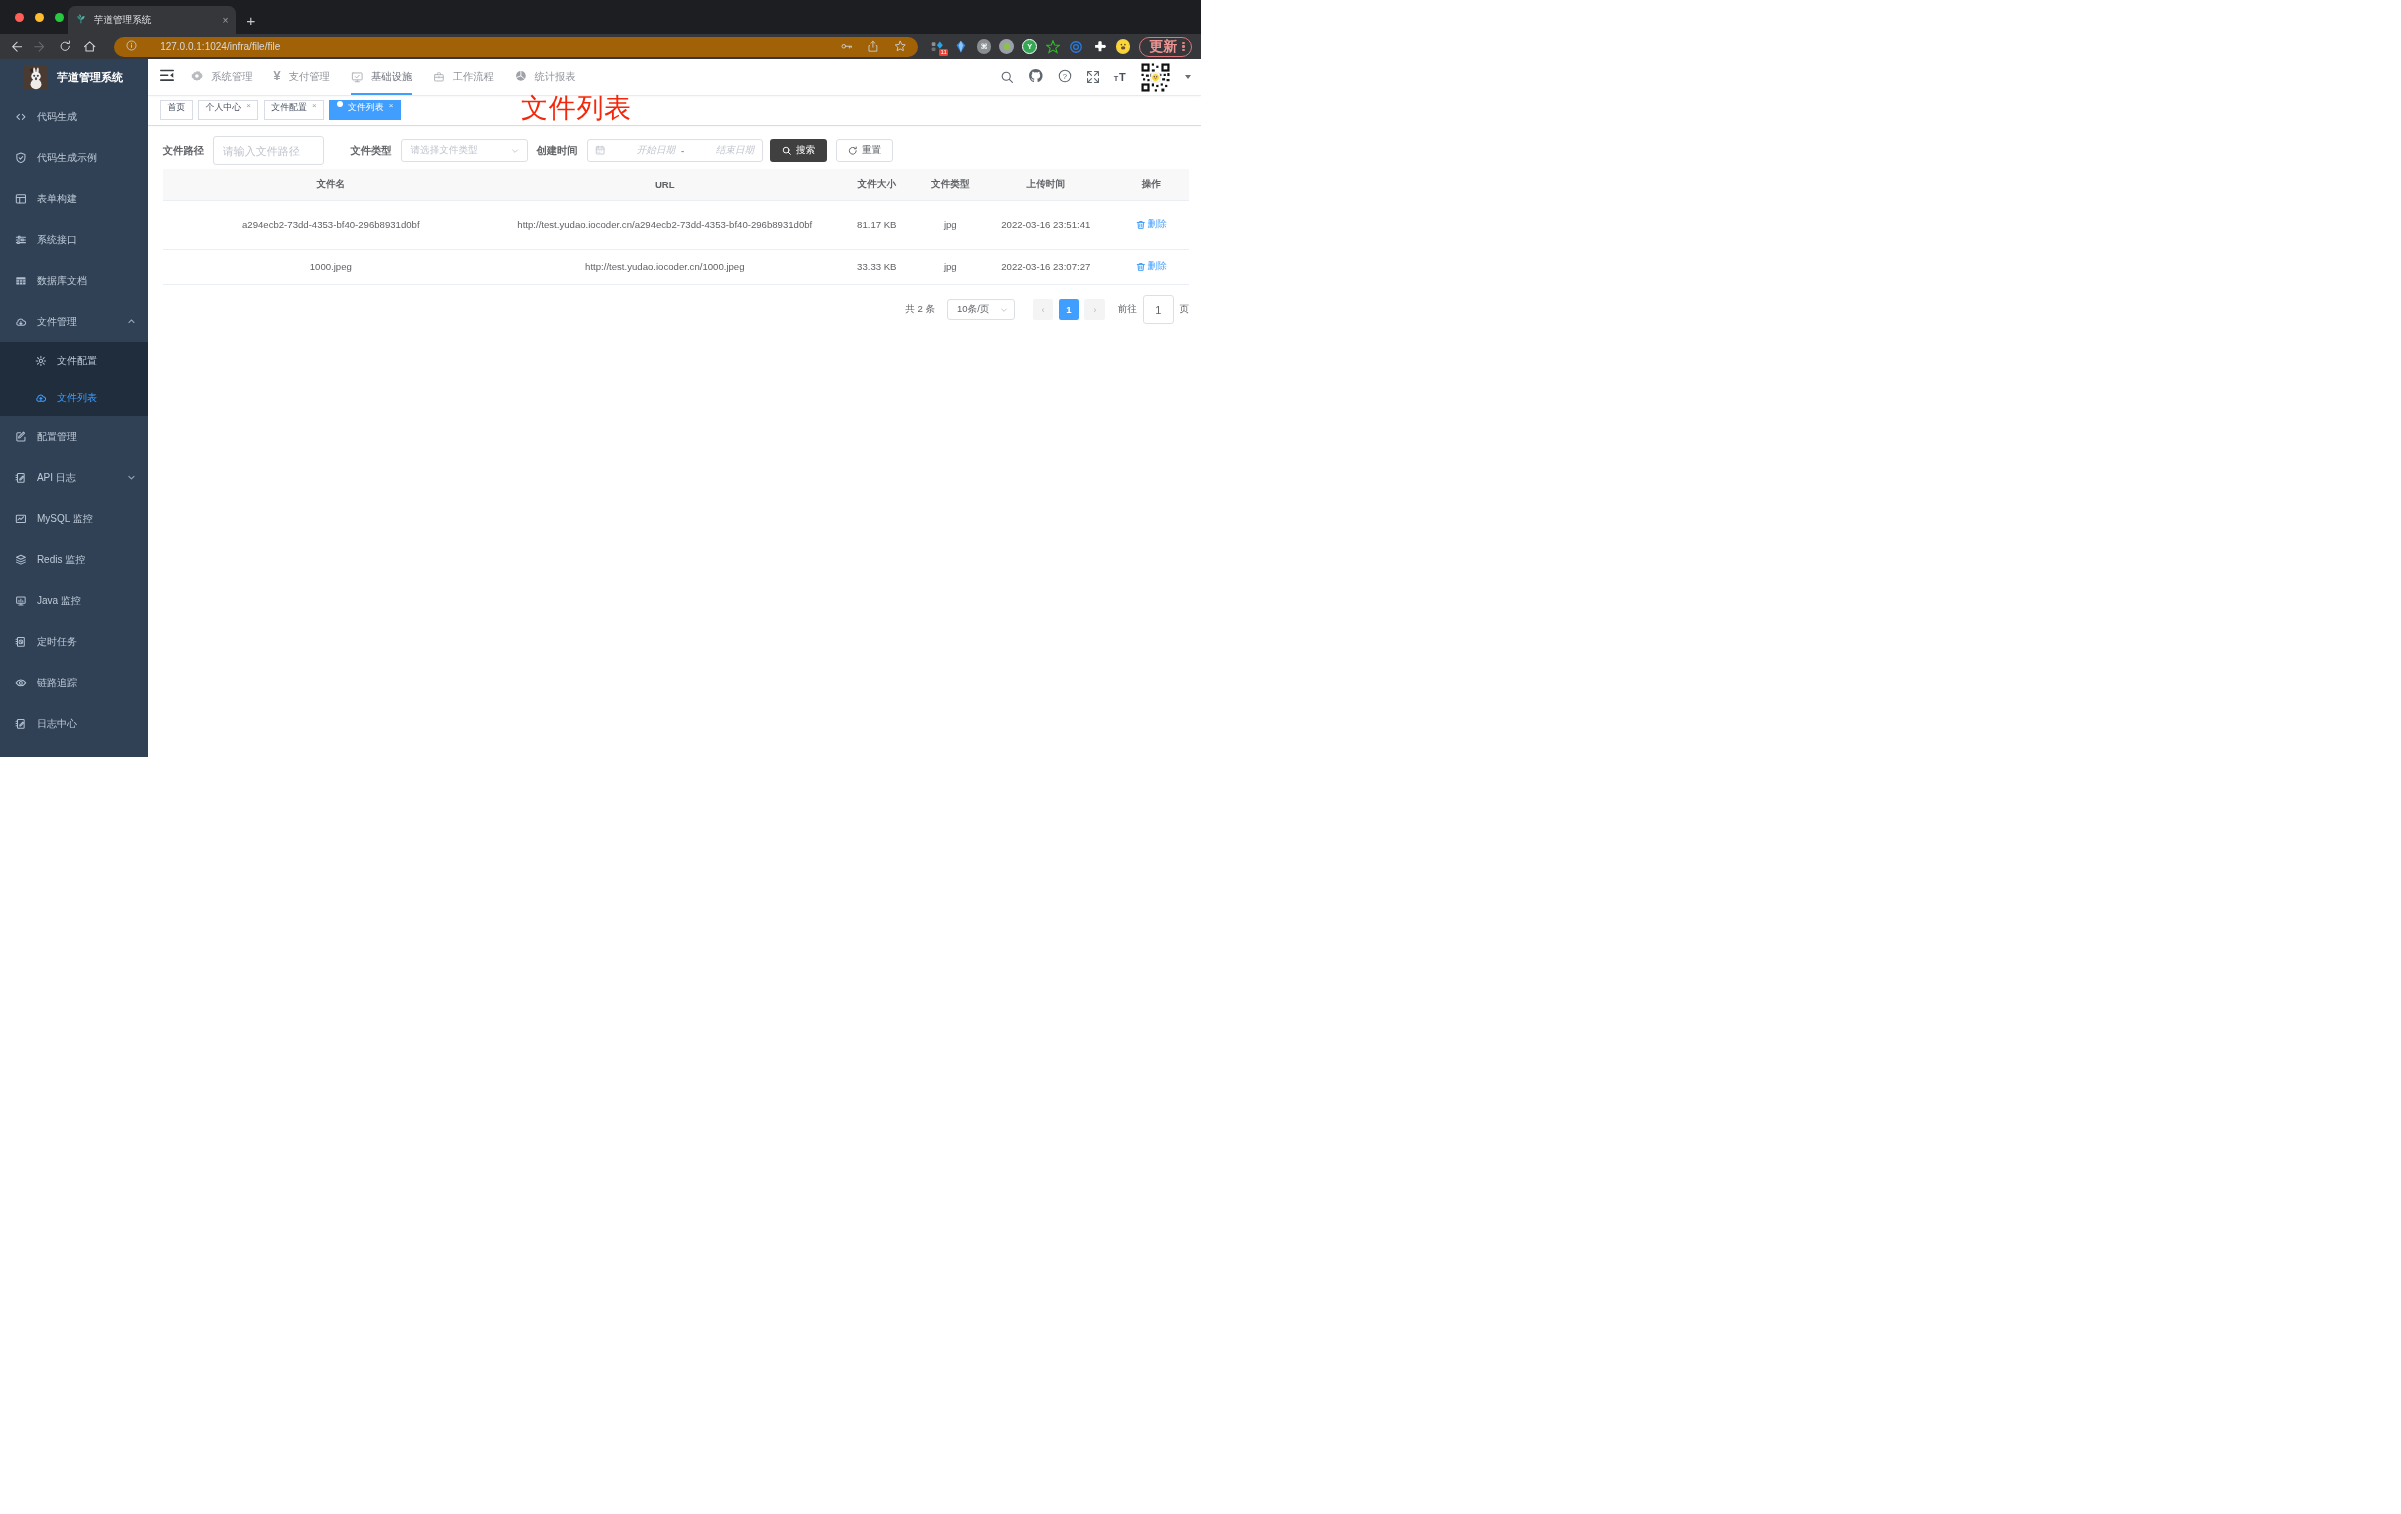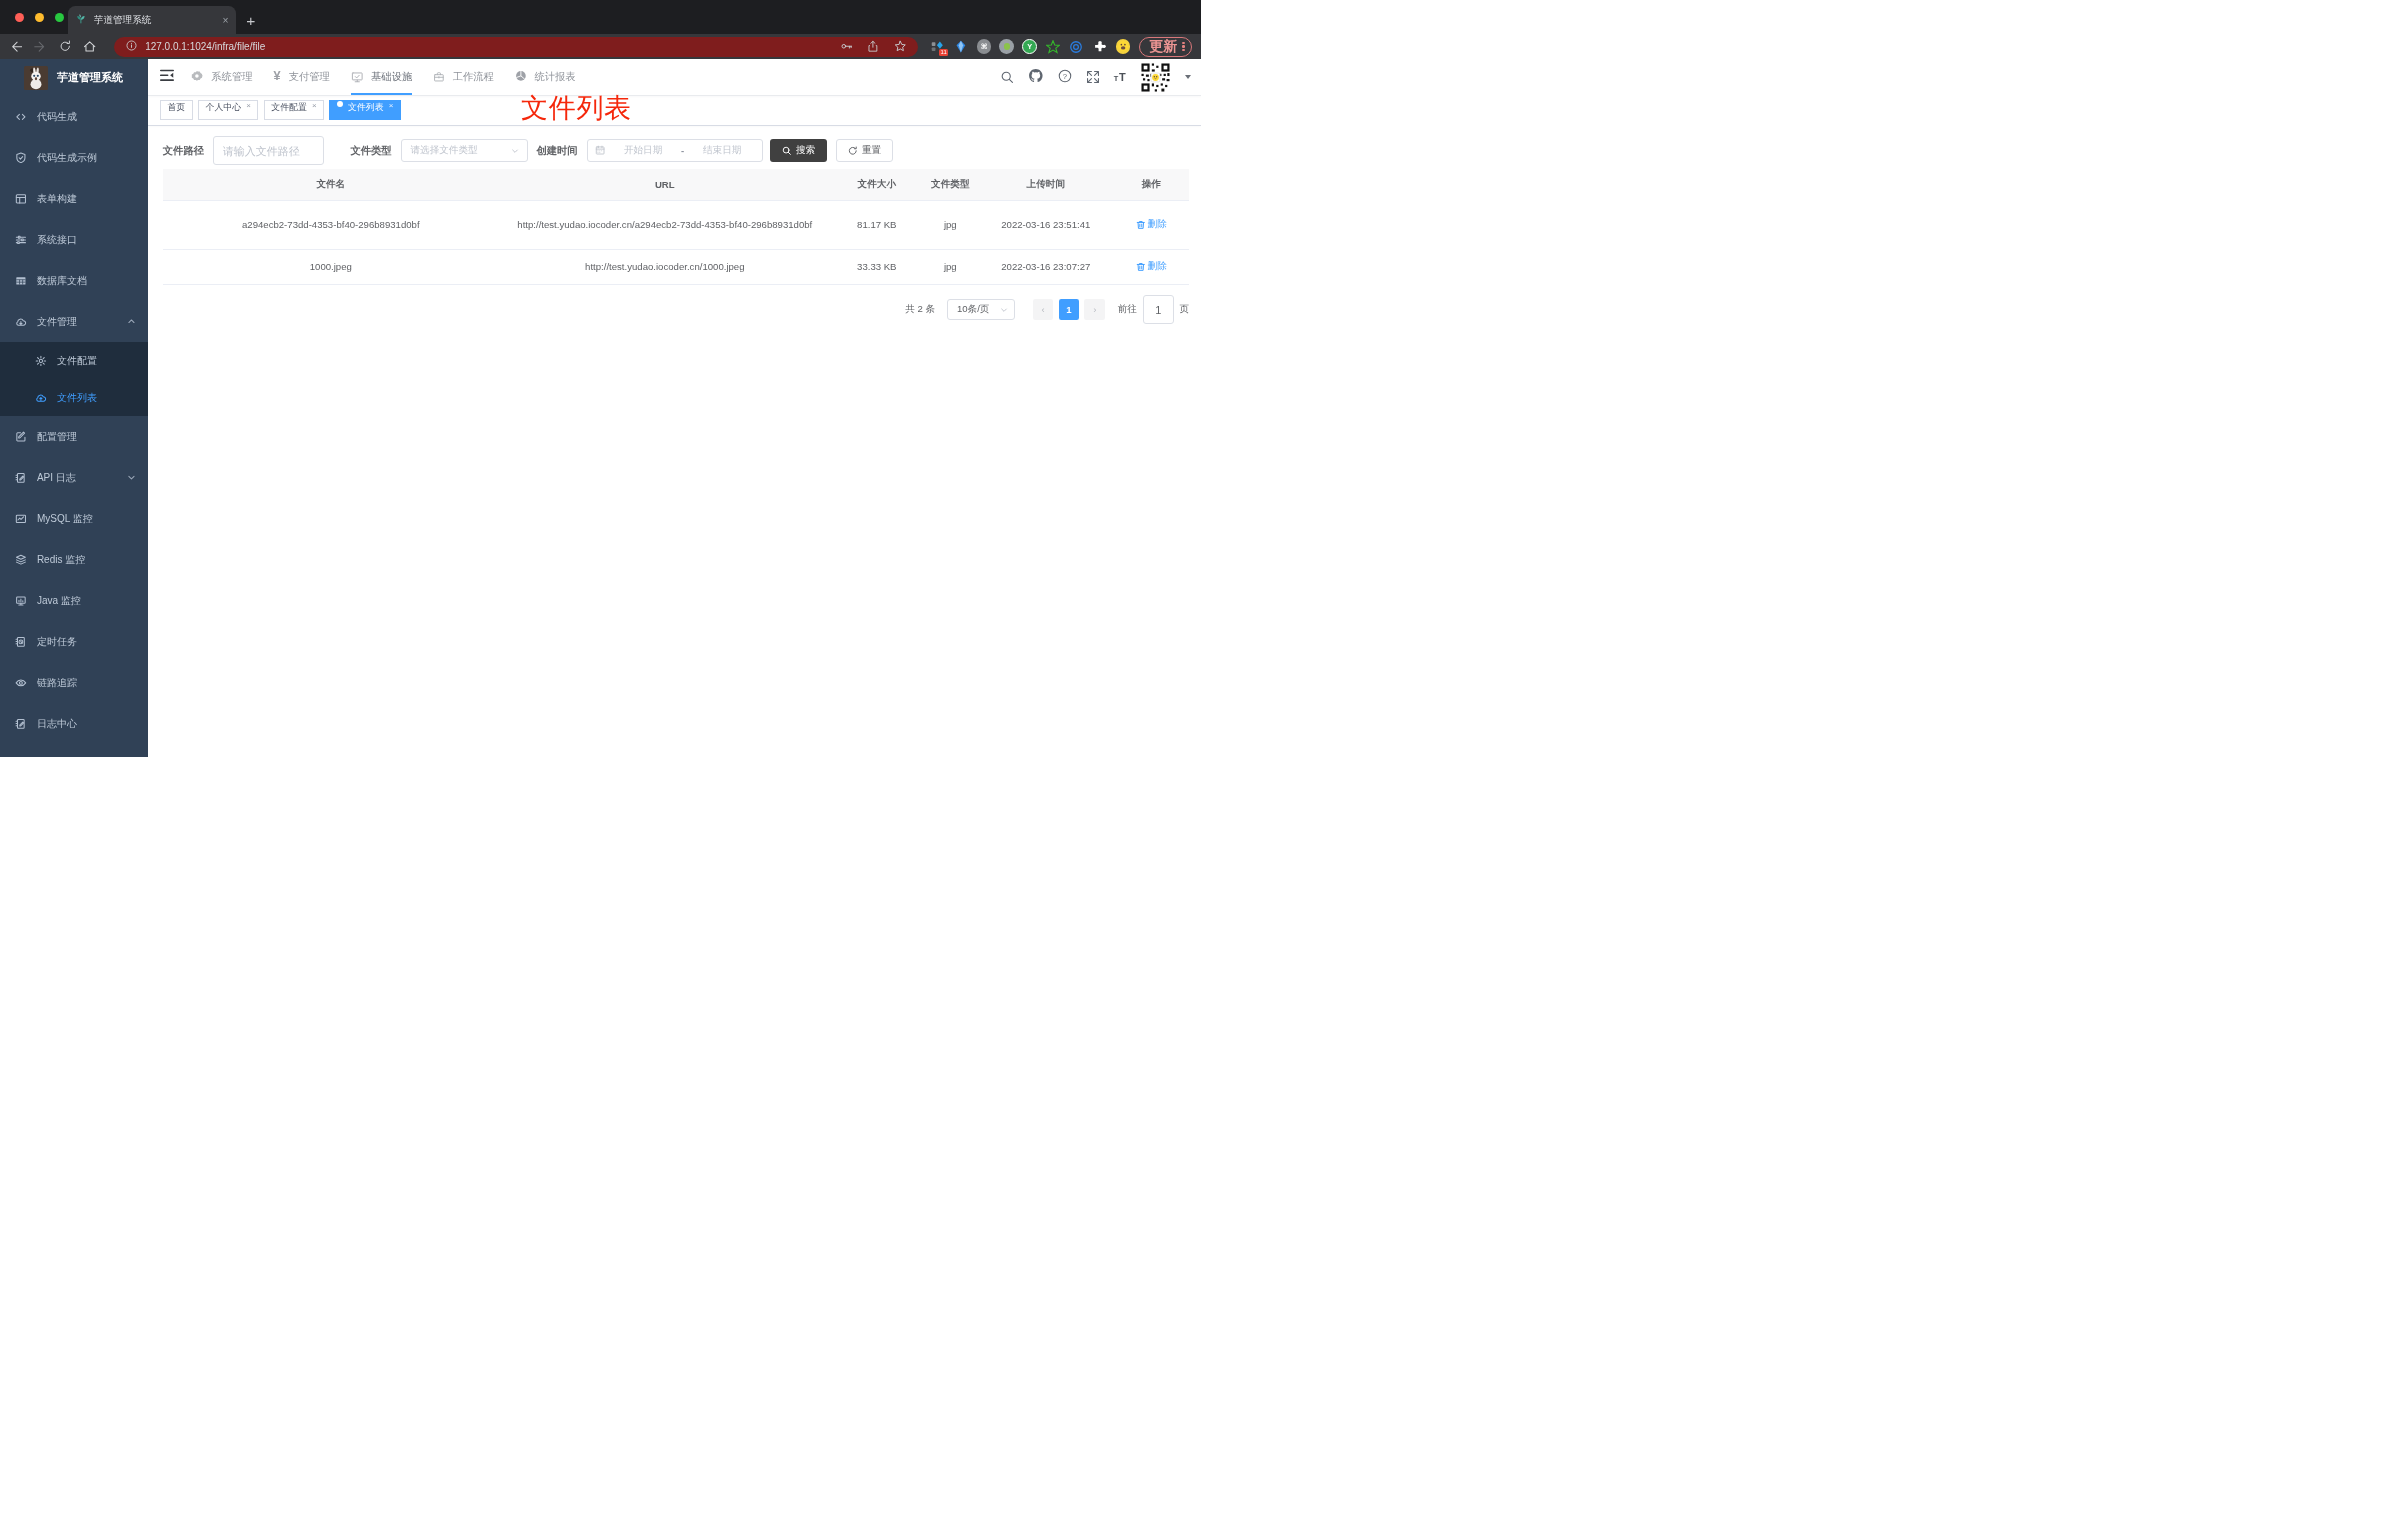--- a/index.html
+++ b/index.html
@@ -16,22 +16,22 @@
   .traffic i { width:9.6px; height:9.6px; border-radius:50%; display:block; }
   .t-red{background:#ff5f57}.t-yellow{background:#febc2e}.t-green{background:#28c840}
   .browser-tab { margin-left:68px; width:168px; height:28px; background:#36373b;
     border-radius:7.4px 7.4px 0 0; display:flex; align-items:center; padding:0 7.4px; gap:6.6px; }
   .tab-title { color:#dfe1e5; font-size:9.6px; flex:1; white-space:nowrap; overflow:hidden; }
   .tab-close { color:#9aa0a6; font-size:10.3px; }
   .new-tab { color:#c6c8cc; font-size:15.5px; margin:0 0 5.9px 10.3px; line-height:1; }
   .toolbar { height:25px; background:#36373b; display:flex; align-items:center; padding:0 8.9px; }
   .nav-ic { color:#d2d4d7; margin-right:11.8px; }
   .nav-ic.dim { color:#67696e; }
-  .omnibox { flex:1; height:20px; background:#7f1d1d; border-radius:10.3px; display:flex;
-    align-items:center; padding:0 11.8px; gap:8px; margin:0 5.9px; }
+  .omnibox { flex:1; height:20px; background:#a16207; border-radius:10.3px; display:flex;
+    align-items:center; padding:0 11.8px; gap:23px; margin:0 5.9px; }
   .omni-url { color:#d7d9dc; font-size:10px; }
   .omni-spacer { flex:1; }
   .omni-right { display:flex; gap:14.8px; color:#c7c9cc; align-items:center; }
   .ext-row { display:flex; align-items:center; gap:8px; margin:0 5.9px; }
   .ext { width:15.5px; height:15.5px; position:relative; display:flex; align-items:center; justify-content:center; }
   .badge { position:absolute; right:-3px; bottom:-2.2px; background:#e94235; color:#fff; font-size:5.9px;
     padding:0.7px 1.5px; border-radius:1.5px; line-height:1; }
   .circle-ext { width:14.8px; height:14.8px; border-radius:50%; display:flex; align-items:center; justify-content:center; font-size:7.4px; font-weight:bold; color:#fff; }
   .update-pill { height:20px; border:1.1px solid #d9777a; border-radius:10.3px; color:#ec9593;
     font-size:14px; font-weight:bold; display:flex; align-items:center; gap:5.2px; padding:0 6.6px 0 8.9px; margin-left:3px; }
@@ -86,21 +86,21 @@
   .content { padding:11.8px 11.8px 0 14.8px; flex:1; }
   .filter-row { display:flex; align-items:center; height:23.6px; margin-top:1.5px; }
   .f-label { font-size:10.3px; font-weight:bold; color:#606266; margin-right:8.9px; white-space:nowrap; }
   .el-box { height:23.6px; border:0.7px solid #dcdfe6; border-radius:3px; background:#fff;
     display:flex; align-items:center; font-size:9.6px; color:#606266; }
   input.el-inp { height:29px; border:0.7px solid #dcdfe6; border-radius:3px; padding:0 8.9px;
     font-size:11px; color:#606266; outline:none; font-family:inherit; }
   input.el-inp::placeholder { color:#bfc4cd; }
   .sel { width:127px; padding:0 7.4px 0 8.9px; justify-content:space-between; color:#bfc4cd; }
   .datebox { width:176px; padding:0 7.4px; gap:5.9px; color:#bfc4cd; }
-  .datebox .d-ph { flex:1; text-align:center; }
+  .datebox .d-ph { flex:1; text-align:right;font-style:italic; }
   .d-sep { color:#8d939e; font-weight:bold; }
   .btn { height:23.6px; border-radius:3px; font-size:9.6px; display:flex; align-items:center; gap:4.4px;
     padding:0 11px; cursor:pointer; border:0.7px solid transparent; white-space:nowrap; }
   .btn-primary { background:#404040; color:#fff; }
   .btn-plain { background:#fff; border-color:#dcdfe6; color:#606266; }
   .sp36{width:26.6px}.sp12{width:8.9px}.sp10{width:7.4px}
 
   .action-row { margin-top:16px; display:flex; align-items:center; }
   .btn-upload { height:21.4px; background:#ecf5ff; border:0.7px solid #a0cfff; color:#409eff;
     border-radius:2.2px; font-size:9.6px; display:flex; align-items:center; gap:4.4px; padding:0 11px; cursor:pointer; }

